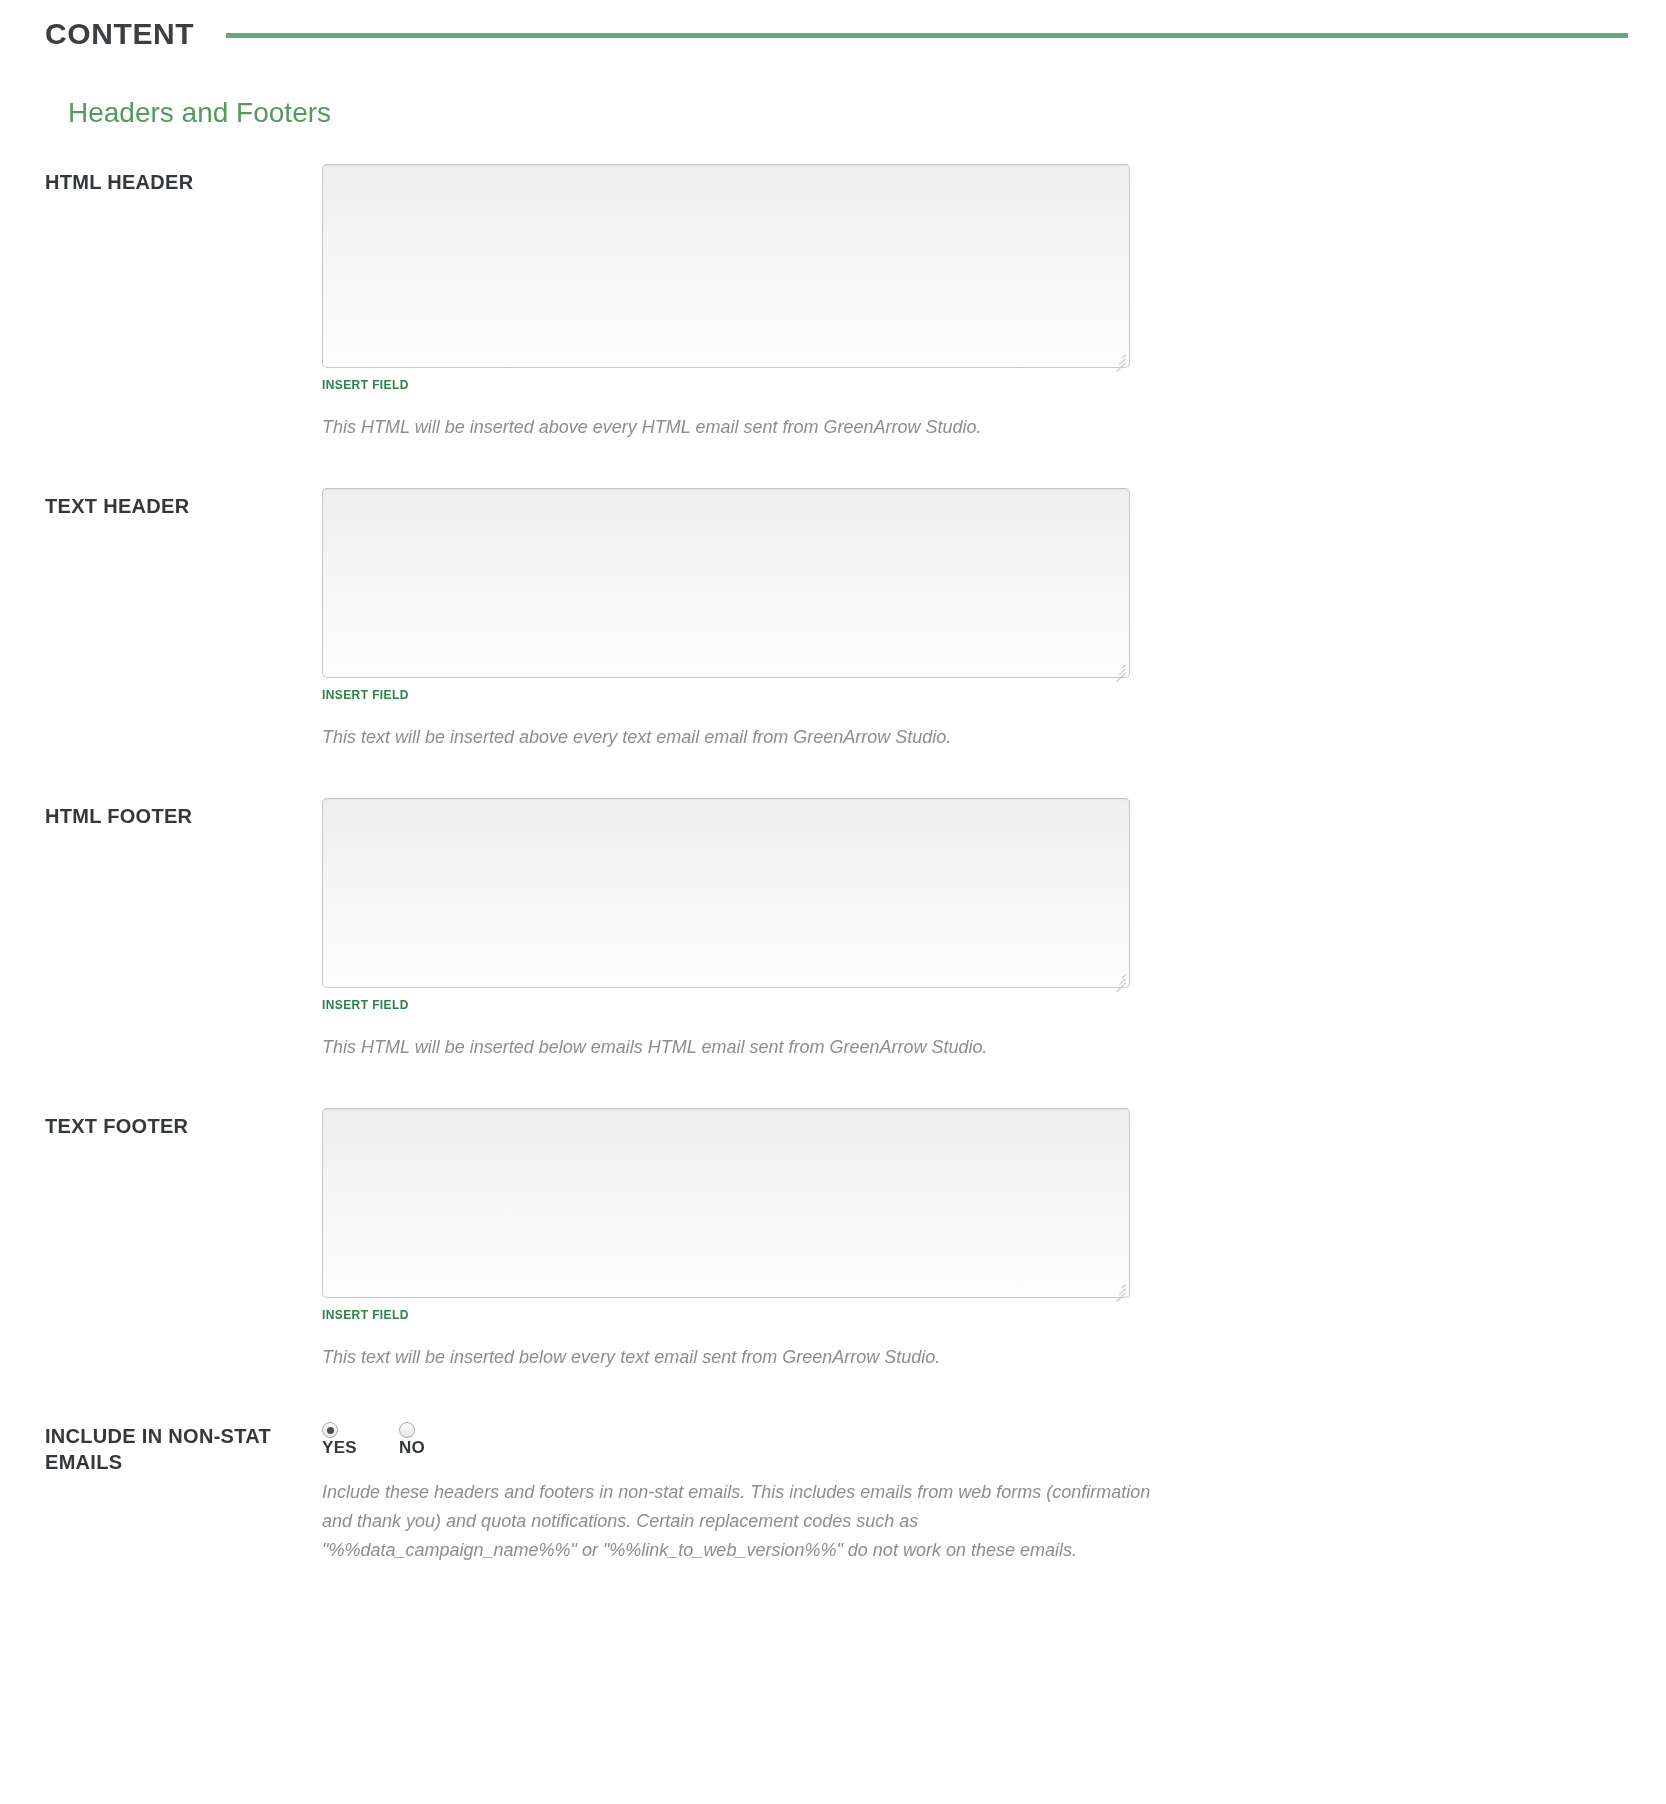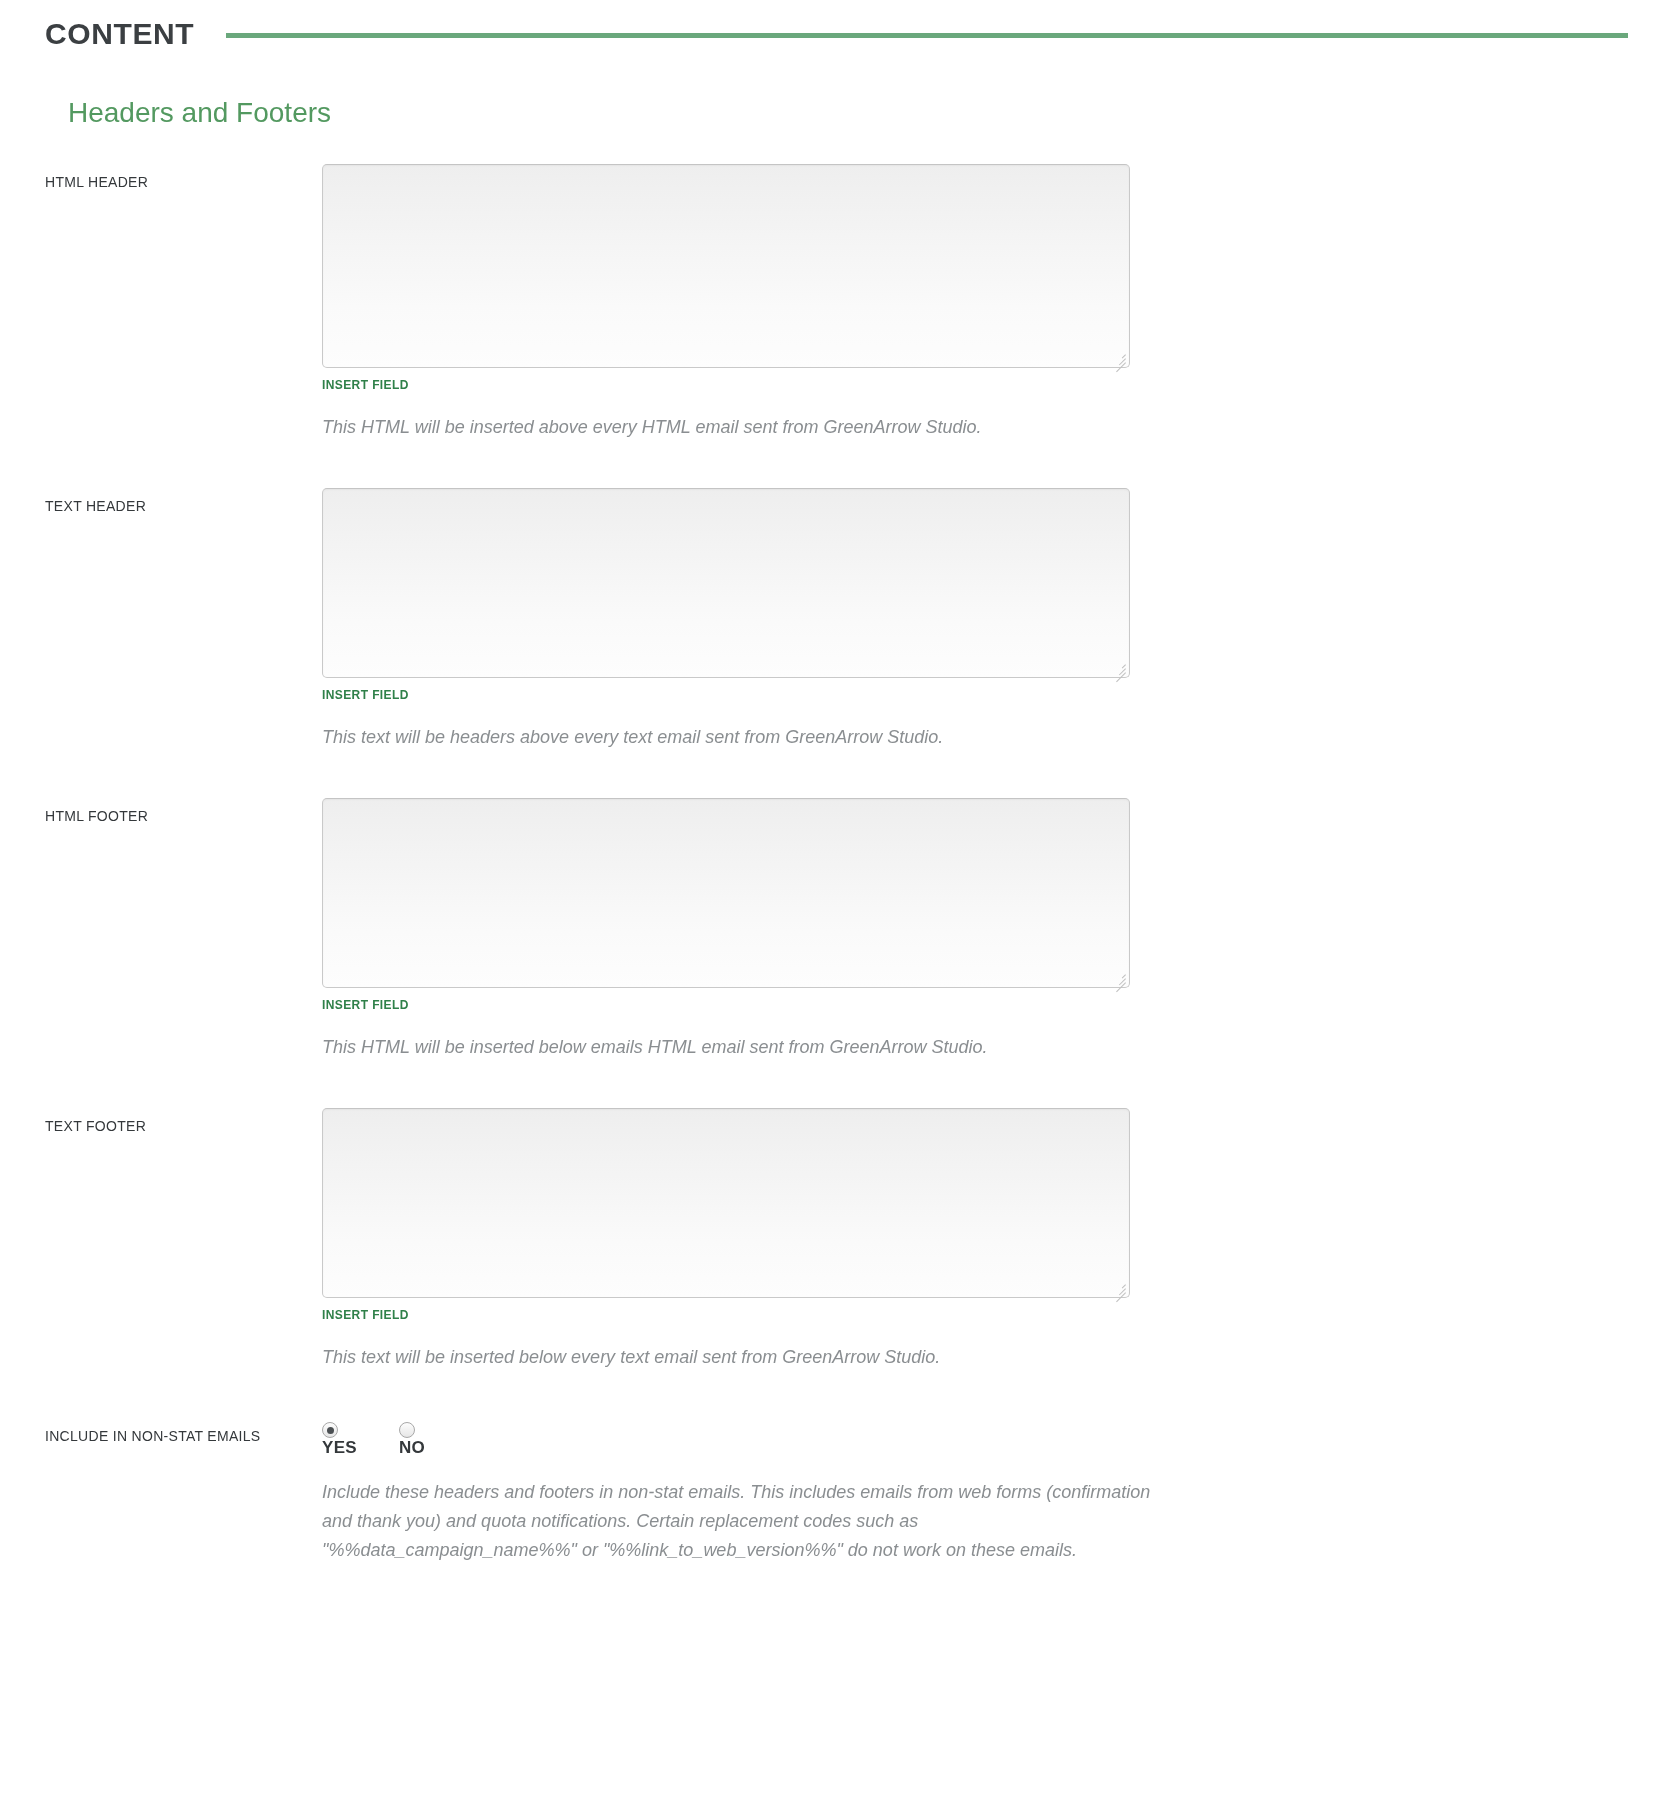--- a/index.html
+++ b/index.html
@@ -66,22 +66,22 @@
   }
   .form-row {
     display: flex;
     align-items: flex-start;
     margin-bottom: 0;
   }
 
   .row-label {
     width: 277px;
     flex: 0 0 277px;
-    font-size: 14px;
-    font-weight: normal;
+    font-size: 20px;
+    font-weight: bold;
     color: #34383b;
     letter-spacing: 0.3px;
     line-height: 26px;
     padding-top: 5px;
     text-transform: uppercase;
   }
 
   .row-control {
     flex: 1 1 auto;
     min-width: 0;
@@ -234,21 +234,21 @@
       <div class="row-control">
         <div class="ta-wrap">
           <textarea class="ta short" style=""></textarea>
           <span class="resize-grip">
               <i></i>
               <i></i>
               <i></i>
             </span>
         </div>
         <a class="insert-field">INSERT FIELD</a>
-        <div class="help">This text will be headers above every text email sent from GreenArrow Studio.</div>
+        <div class="help">This text will be inserted above every text email email from GreenArrow Studio.</div>
       </div>
     </div>
 
     <div class="spacer-80"></div>
 
     <div class="form-row">
       <div class="row-label">HTML FOOTER</div>
       <div class="row-control">
         <div class="ta-wrap">
           <textarea class="ta short" style=""></textarea>

